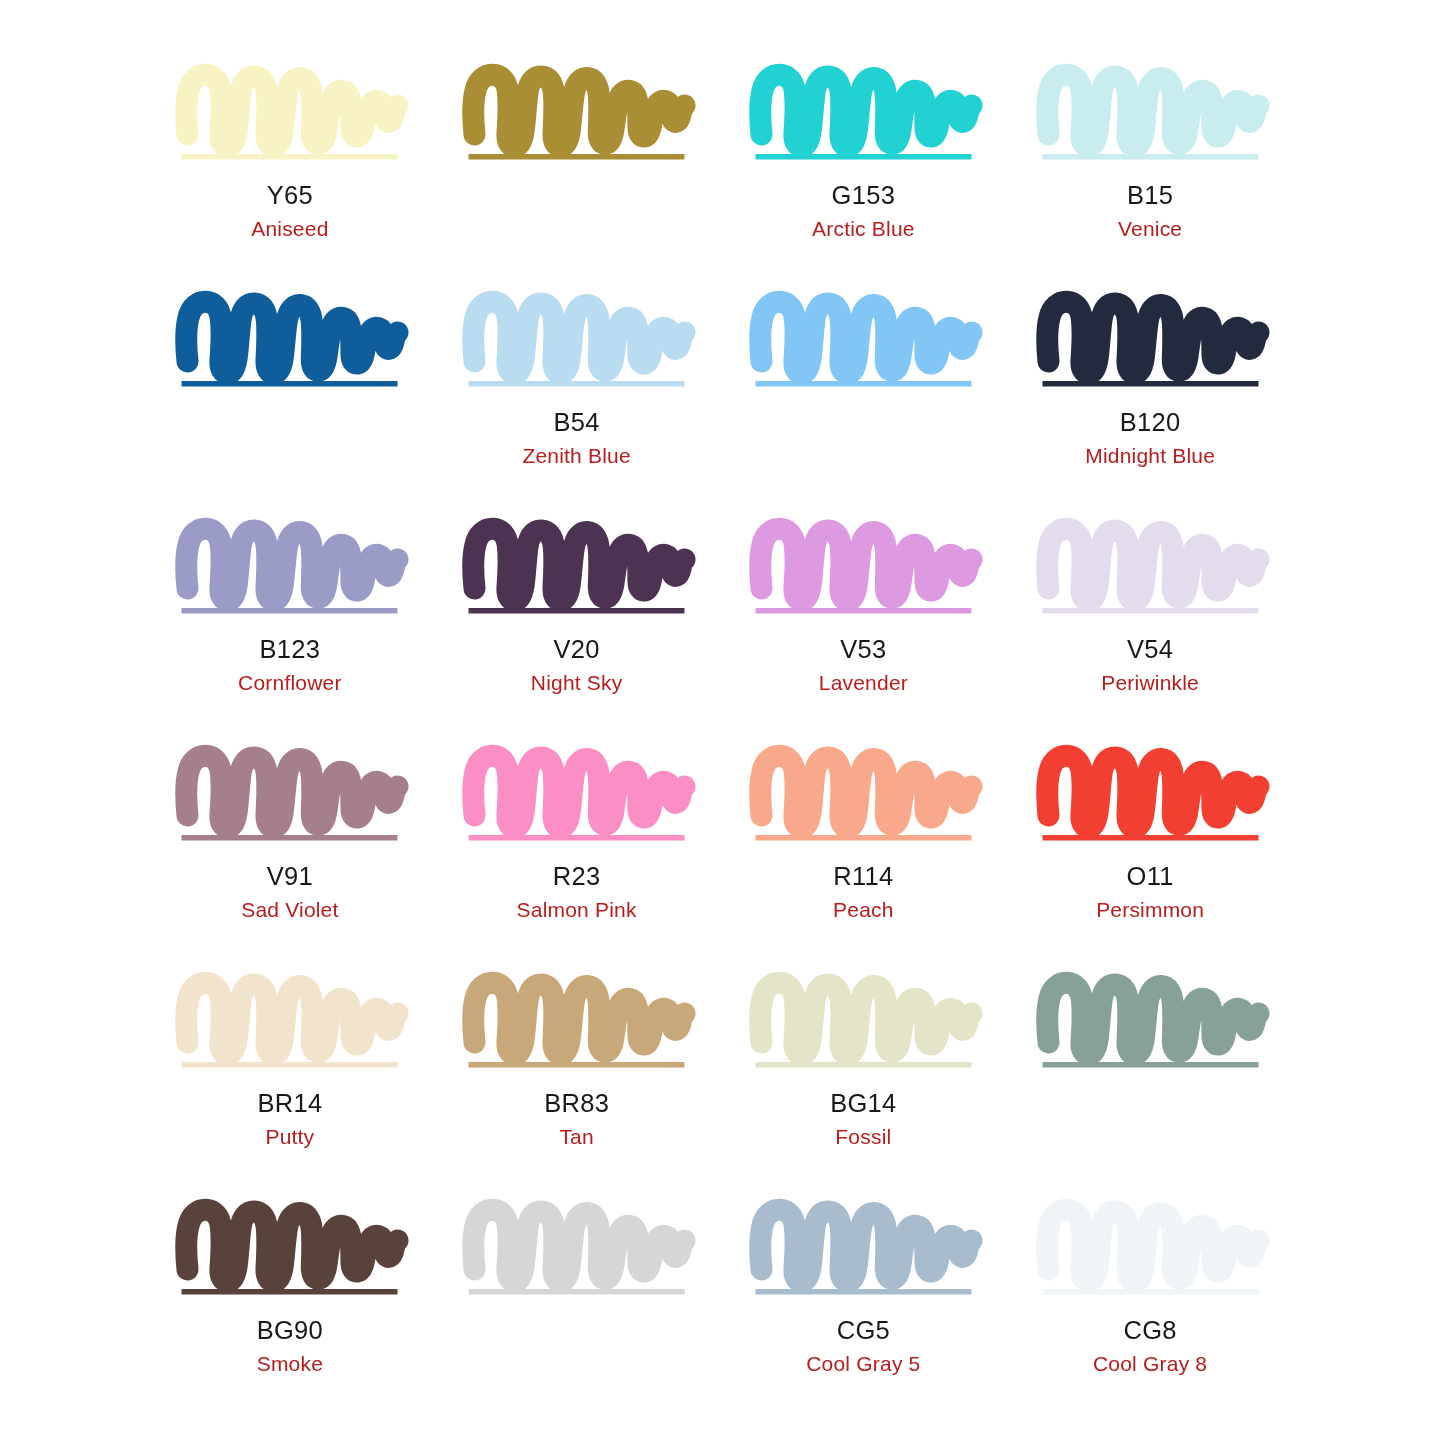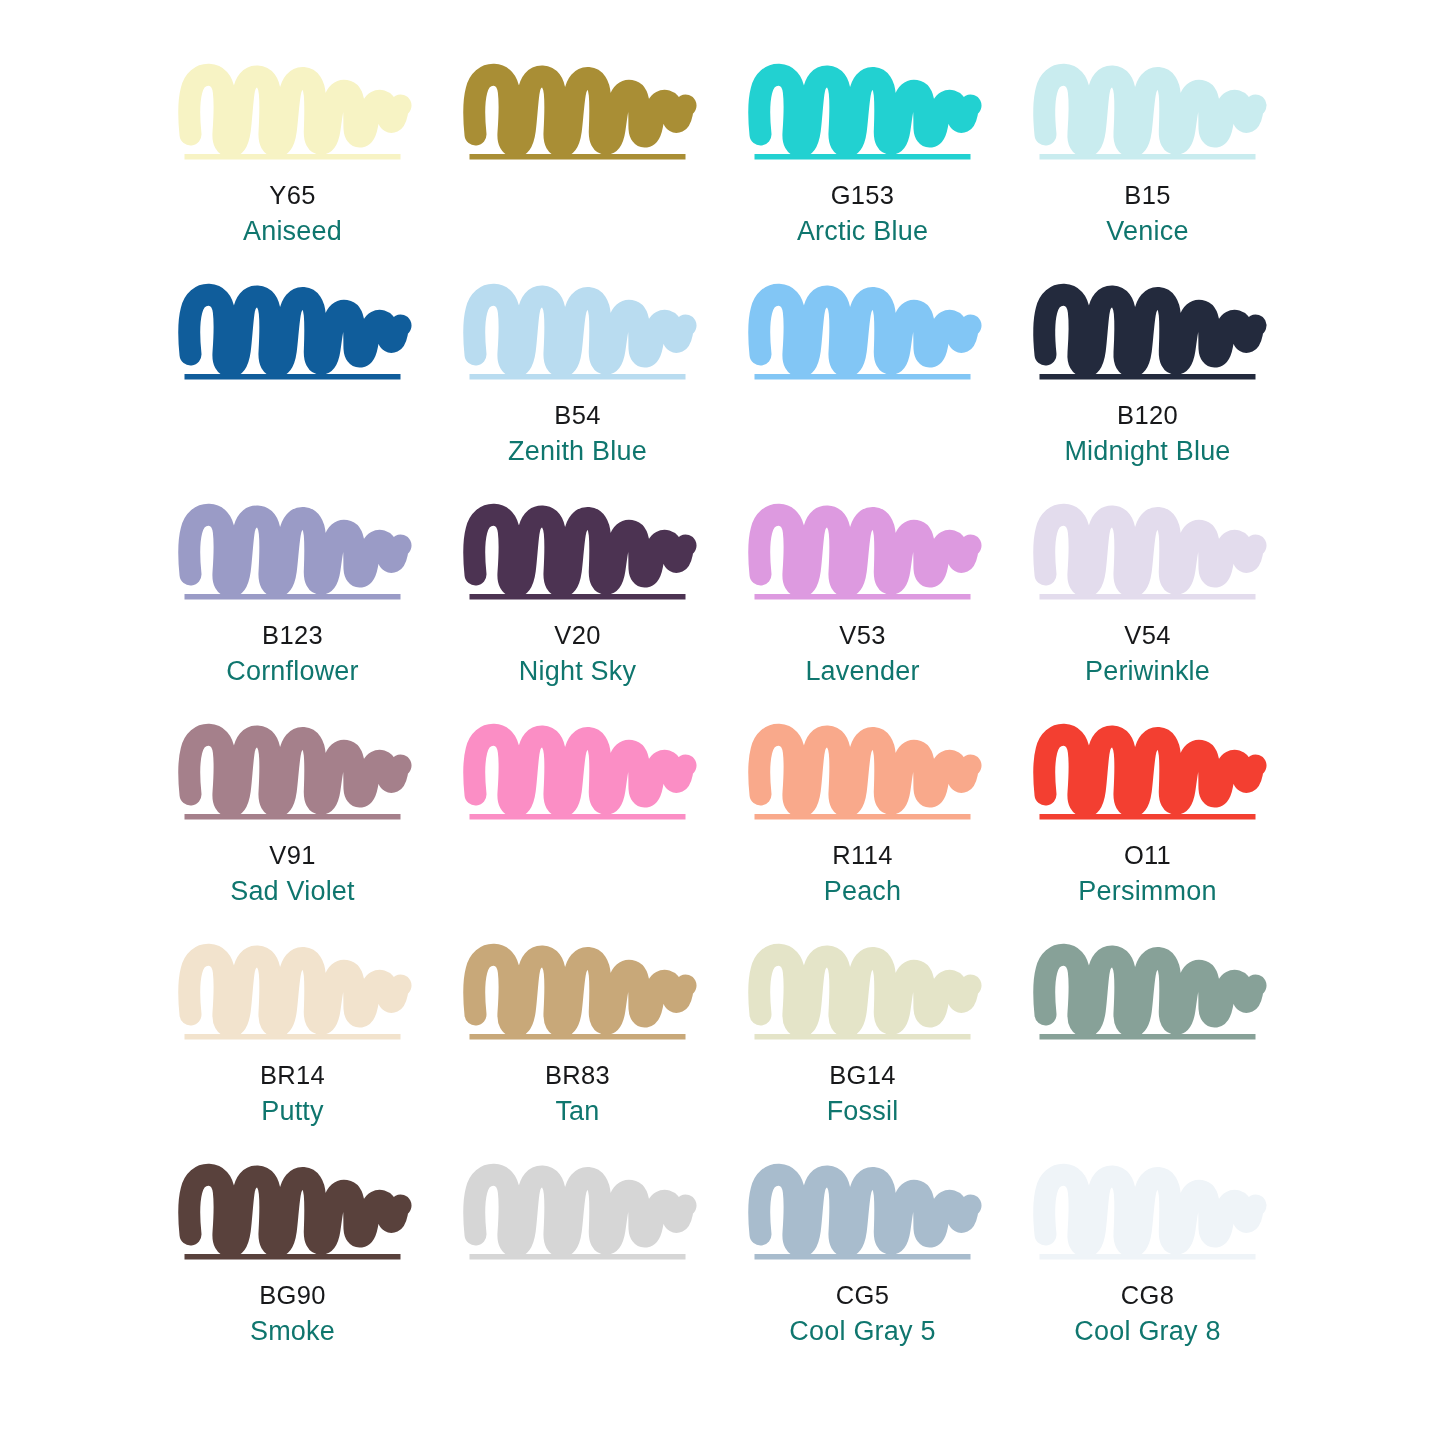--- a/index.html
+++ b/index.html
@@ -25,20 +25,21 @@
     flex-direction: column;
   }
 
   .swatch-grid {
     display: grid;
     grid-template-columns: repeat(4, 1fr);
     grid-template-rows: repeat(6, 220px);
     column-gap: 0px;
     row-gap: 0px;
     width: 1140px;
+    gap: 7px;
   }
 
   .swatch-cell {
     display: flex;
     flex-direction: column;
     align-items: center;
     justify-content: flex-start;
   }
 
   .stroke-wrap {
@@ -63,23 +64,23 @@
   .swatch-code {
     display: block;
     font-size: 25.5px;
     letter-spacing: 0.3px;
     color: #17181a;
     font-weight: 400;
   }
   .swatch-name {
     display: block;
     margin-top: 9px;
-    font-size: 27px;
+    font-size: 21px;
     letter-spacing: 0.2px;
-    color: #0f766e;
+    color: #b91c1c;
     font-weight: 400;
     white-space: nowrap;
   }
 </style>
 </head>
 <body>
 
 <div id="swatch-sheet">
   <div class="swatch-grid">
       <div class="swatch-cell">
@@ -226,20 +227,24 @@
           <span class="swatch-name">Sad Violet</span>
         </div>
       </div>
       <div class="swatch-cell">
         <div class="stroke-wrap">
           <svg viewBox="0 0 217 100" preserveAspectRatio="none">
             <path d="M 6.5,72.5 C 5,58 4.5,40 7.5,28.5 C 10,18 17,12.5 25,12.8 C 33,13.1 38.5,19 39.8,29.5 C 41.4,42.5 40.5,57 39.5,70.5 C 38.8,79.5 41.5,84.5 47,84.2 C 52,83.9 54.5,78 55.8,68 C 57.2,57 58,42 59.5,31 C 61,20 66,14.2 73.5,14.5 C 80.5,14.8 84.8,20.5 85.8,31 C 87,43.5 86.2,58 85.5,70.5 C 85,79.5 87.8,84.4 93,84.1 C 98,83.8 100.5,78.2 101.8,68.5 C 103.2,58 104,43 105.8,32 C 107.5,21.5 112.5,15.5 119.5,16 C 126,16.5 130,22.5 130.8,33 C 131.8,45 131.2,58.5 130.8,69 C 130.5,77.5 133,82 137.5,81.7 C 142,81.4 144.2,76.5 145.5,67.5 C 147,57 148.2,46 150.5,38.5 C 152.5,31.5 156.5,28 161.5,28.8 C 166.5,29.6 169,34.5 169.8,43 C 170.6,51.5 170.2,60 170.5,66.5 C 170.8,72 173,75 176.5,74.5 C 180,74 181.8,70 183,63.5 C 184.5,55.5 186,48.5 188.5,44 C 190.8,39.8 194,38 197.5,39 C 200.5,39.9 202.2,42.5 203,46.5 C 203.8,50.5 203.8,54.5 204.5,57 C 205.2,59.5 206.8,60.5 209,59.5 C 211,58.6 212,55.5 212.8,51.5 C 213.6,47.5 214.5,44.5 216.5,43.5" fill="none" stroke="#fb8ec5" stroke-width="22" stroke-linecap="round" stroke-linejoin="round"></path>
             <rect x="0.5" y="92" width="216" height="5.5" fill="#fb8ec5"></rect>
           </svg>
         </div>
+        <div class="swatch-labels">
+          <span class="swatch-code">R23</span>
+          <span class="swatch-name">Salmon Pink</span>
+        </div>
       </div>
       <div class="swatch-cell">
         <div class="stroke-wrap">
           <svg viewBox="0 0 217 100" preserveAspectRatio="none">
             <path d="M 6.5,72.5 C 5,58 4.5,40 7.5,28.5 C 10,18 17,12.5 25,12.8 C 33,13.1 38.5,19 39.8,29.5 C 41.4,42.5 40.5,57 39.5,70.5 C 38.8,79.5 41.5,84.5 47,84.2 C 52,83.9 54.5,78 55.8,68 C 57.2,57 58,42 59.5,31 C 61,20 66,14.2 73.5,14.5 C 80.5,14.8 84.8,20.5 85.8,31 C 87,43.5 86.2,58 85.5,70.5 C 85,79.5 87.8,84.4 93,84.1 C 98,83.8 100.5,78.2 101.8,68.5 C 103.2,58 104,43 105.8,32 C 107.5,21.5 112.5,15.5 119.5,16 C 126,16.5 130,22.5 130.8,33 C 131.8,45 131.2,58.5 130.8,69 C 130.5,77.5 133,82 137.5,81.7 C 142,81.4 144.2,76.5 145.5,67.5 C 147,57 148.2,46 150.5,38.5 C 152.5,31.5 156.5,28 161.5,28.8 C 166.5,29.6 169,34.5 169.8,43 C 170.6,51.5 170.2,60 170.5,66.5 C 170.8,72 173,75 176.5,74.5 C 180,74 181.8,70 183,63.5 C 184.5,55.5 186,48.5 188.5,44 C 190.8,39.8 194,38 197.5,39 C 200.5,39.9 202.2,42.5 203,46.5 C 203.8,50.5 203.8,54.5 204.5,57 C 205.2,59.5 206.8,60.5 209,59.5 C 211,58.6 212,55.5 212.8,51.5 C 213.6,47.5 214.5,44.5 216.5,43.5" fill="none" stroke="#f9a98b" stroke-width="22" stroke-linecap="round" stroke-linejoin="round"></path>
             <rect x="0.5" y="92" width="216" height="5.5" fill="#f9a98b"></rect>
           </svg>
         </div>
         <div class="swatch-labels">
           <span class="swatch-code">R114</span>

